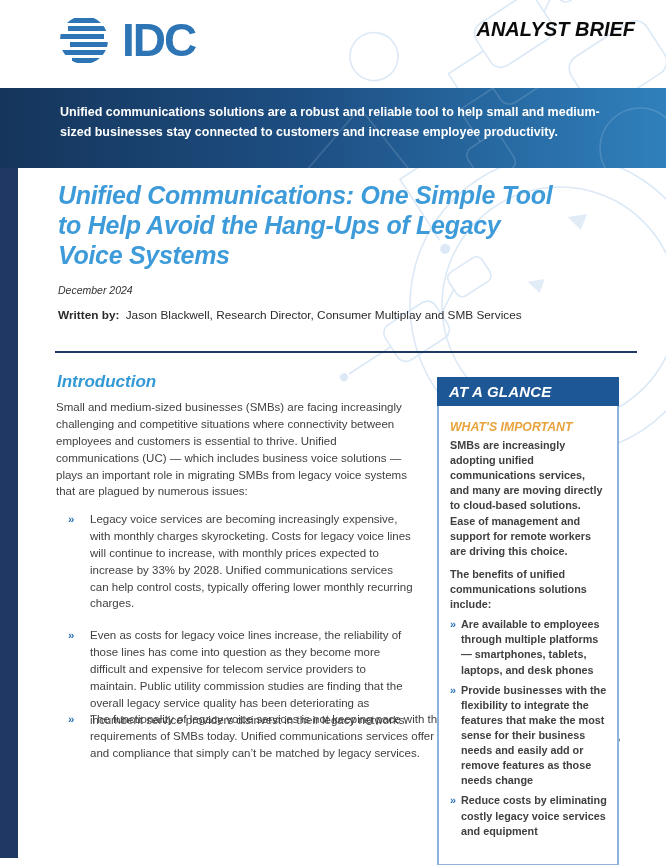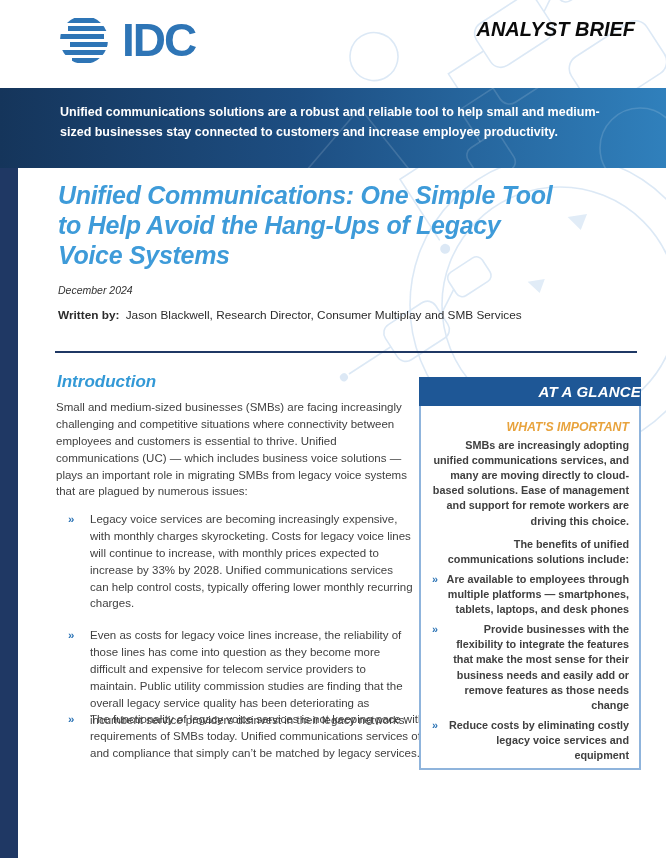--- a/index.html
+++ b/index.html
@@ -40,28 +40,28 @@
   .intro-head{position:absolute;left:57px;top:372px;z-index:2;margin:0;
     font-size:17px;font-weight:700;font-style:italic;color:#3399D6;}
   .intro-para{position:absolute;left:56px;top:399px;width:362px;margin:0;z-index:2;
     font-size:11.5px;line-height:1.47;color:#3f3f3f;}
   .bullets{position:absolute;left:68px;top:511px;width:346px;z-index:2;}
   .bullet{position:relative;padding-left:22px;margin-bottom:15px;font-size:11.5px;line-height:1.47;color:#3f3f3f;}
   .bullet .marker{position:absolute;left:0;top:0;color:#2E75B6;font-weight:700;}
   .full-bullet{position:absolute;left:68px;top:711px;width:572px;z-index:2;}
   .full-bullet .bullet{margin-bottom:0;}
   
-  .glance{position:absolute;left:419px;top:377px;width:222px;z-index:2;box-sizing:border-box;text-align:right;}
+  .glance{position:absolute;left:437px;top:377px;width:182px;z-index:2;box-sizing:border-box;}
   .glance-header{
     background:#1E5796;color:#ffffff;font-size:15px;font-weight:700;font-style:italic;
     padding:6px 0 6px 12px;letter-spacing:0.2px;
   }
   .glance-body{
     background:#ffffff;border:2px solid #8FB4DC;border-top:none;
-    padding:8px 10px 0 11px;min-height:276px;box-sizing:border-box;
+    padding:8px 10px 20px 11px;min-height:276px;box-sizing:border-box;
   }
   .glance-body h3{margin:6px 0 4px 0;font-size:12.3px;font-weight:700;font-style:italic;color:#E8A33D;}
   .glance-body p{margin:0 0 8px 0;font-size:10.8px;font-weight:600;line-height:1.4;color:#404040;}
   .gb{position:relative;padding-left:11px;margin-bottom:5px;font-size:10.8px;font-weight:600;line-height:1.4;color:#404040;}
   .gb .marker{position:absolute;left:0;top:0;color:#2E75B6;font-weight:700;}
 </style>
 </head>
 <body>
 
 <div class="page">

